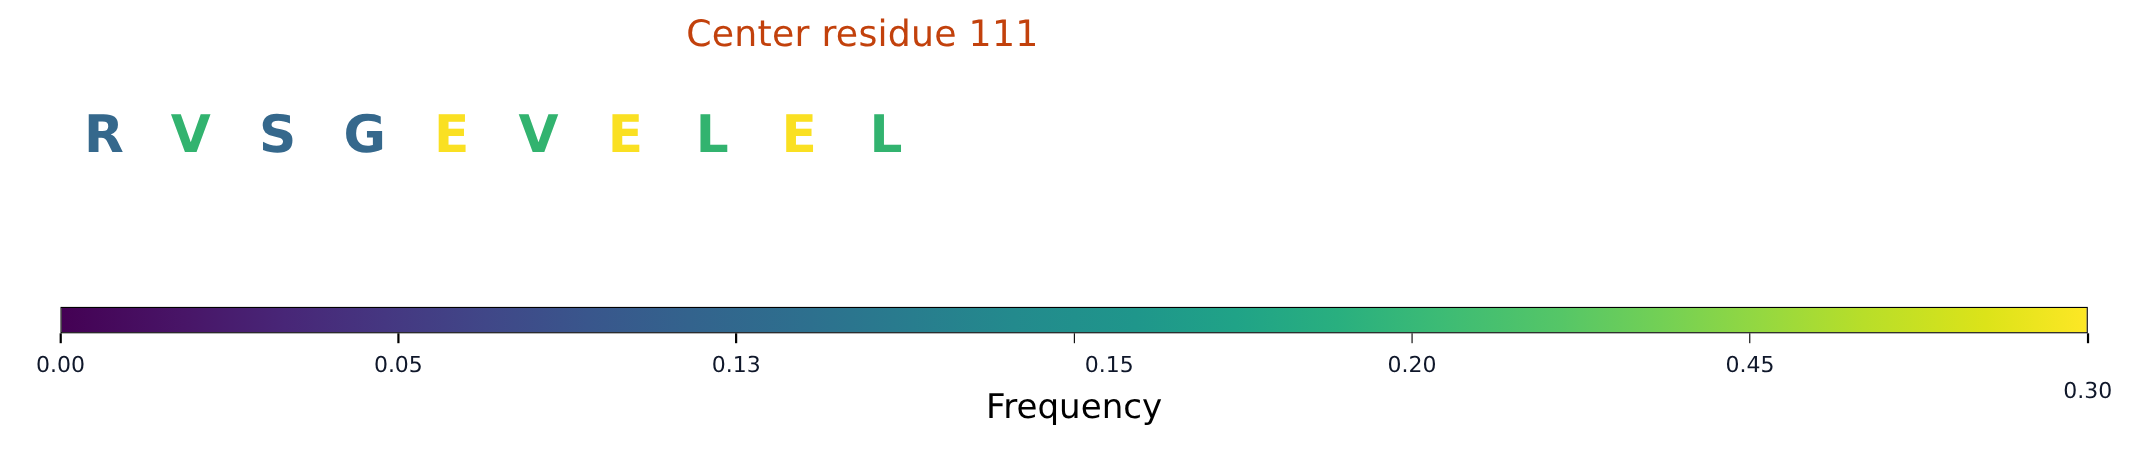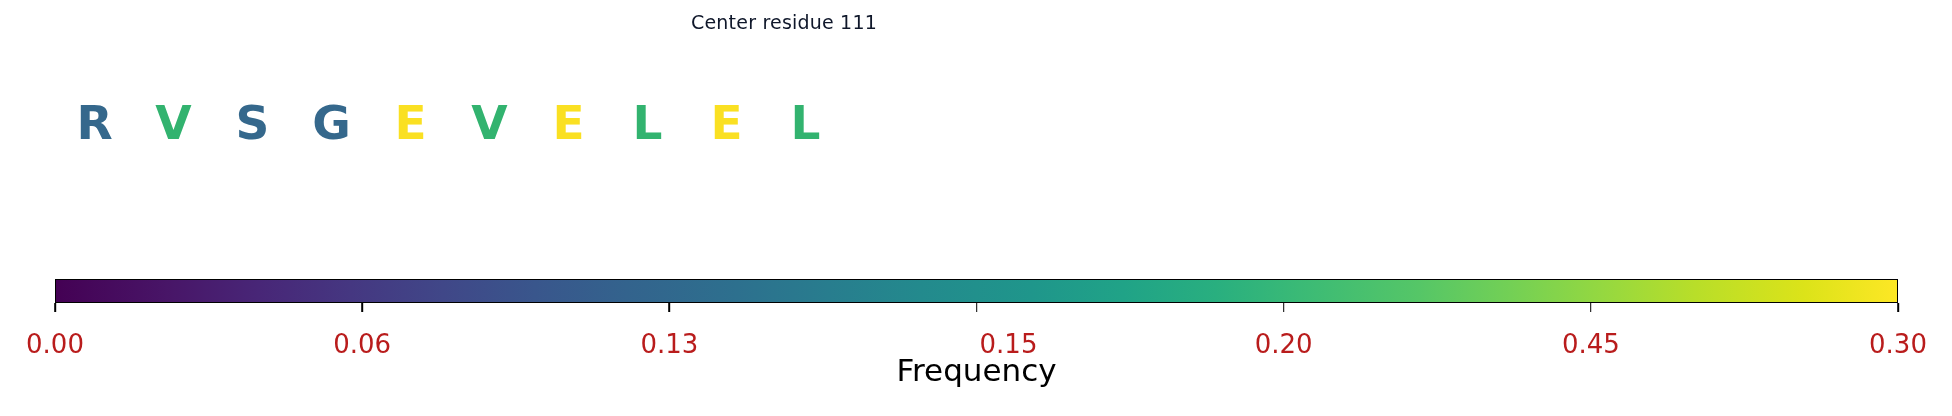--- a/index.html
+++ b/index.html
@@ -19,23 +19,23 @@
     overflow: hidden;
   }
 
   
   #title {
     position: absolute;
     left: 0;
     top: 11px;
     width: 1568px;
     text-align: center;
-    font-size: 19px;
+    font-size: 33px;
     font-weight: 400;
-    color: #0f172a;
+    color: #c2410c;
     letter-spacing: 0.2px;
     white-space: nowrap;
   }
 
   
   #sequence-row {
     position: absolute;
     left: 55px;
     top: 88px;
     height: 60px;
@@ -111,23 +111,23 @@
   }
   #tick-labels {
     position: absolute;
     left: 55px;
     top: 315px;
     width: 1843px;
     height: 32px;
   }
   .tick-label {
     position: absolute;
-    top: 13px;
-    font-size: 26px;
-    color: #b91c1c;
+    top: 0;
+    font-size: 20px;
+    color: #0f172a;
     white-space: nowrap;
     transform: translateX(-50%);
     line-height: 32px;
   }
 
   
   #cbar-axis-label {
     position: absolute;
     left: 55px;
     top: 352px;
@@ -166,23 +166,23 @@
       <div class="tick-mark" style="left: 0%;"></div>
       <div class="tick-mark" style="left: 16.6667%;"></div>
       <div class="tick-mark" style="left: 33.3333%;"></div>
       <div class="tick-mark" style="left: 50%;"></div>
       <div class="tick-mark" style="left: 66.6667%;"></div>
       <div class="tick-mark" style="left: 83.3333%;"></div>
       <div class="tick-mark" style="left: 100%;"></div>
     </div>
   <div id="tick-labels">
       <div class="tick-label" style="left: 0%;">0.00</div>
-      <div class="tick-label" style="left: 16.6667%;">0.06</div>
+      <div class="tick-label" style="left: 16.6667%;">0.05</div>
       <div class="tick-label" style="left: 33.3333%;">0.13</div>
       <div class="tick-label" style="left: 50%; margin-left: 32px;">0.15</div>
       <div class="tick-label" style="left: 66.6667%;">0.20</div>
       <div class="tick-label" style="left: 83.3333%;">0.45</div>
-      <div class="tick-label" style="left: 100%;">0.30</div>
+      <div class="tick-label" style="left: 100%; margin-top: 24px;">0.30</div>
     </div>
 
   <div id="cbar-axis-label">Frequency</div>
 
 </div>
 
 </body></html>

